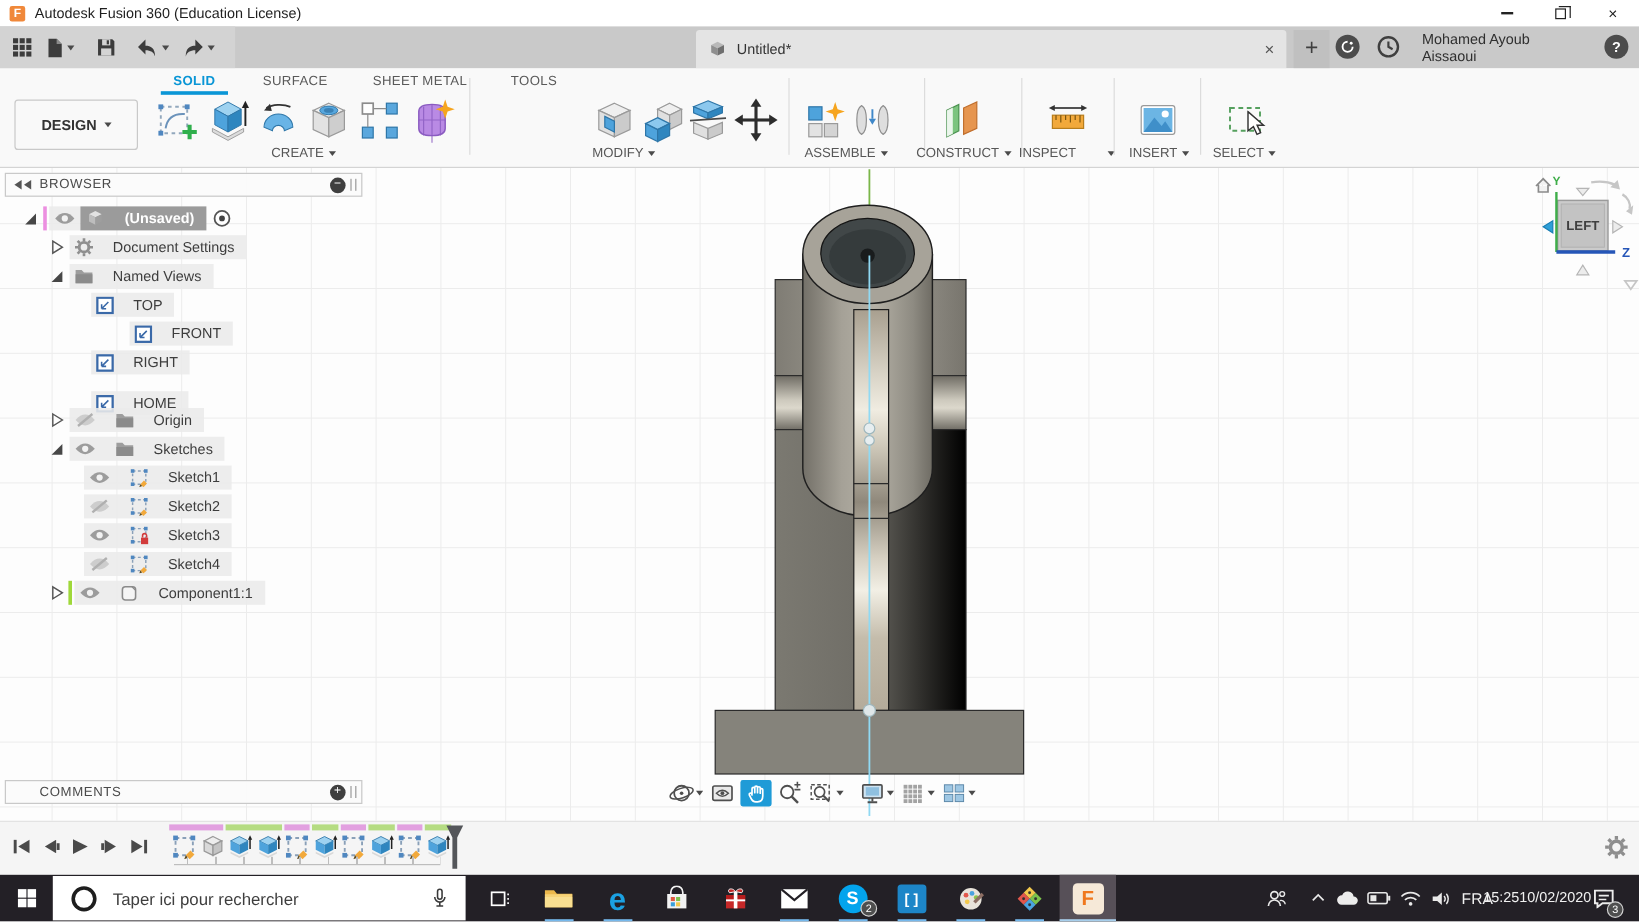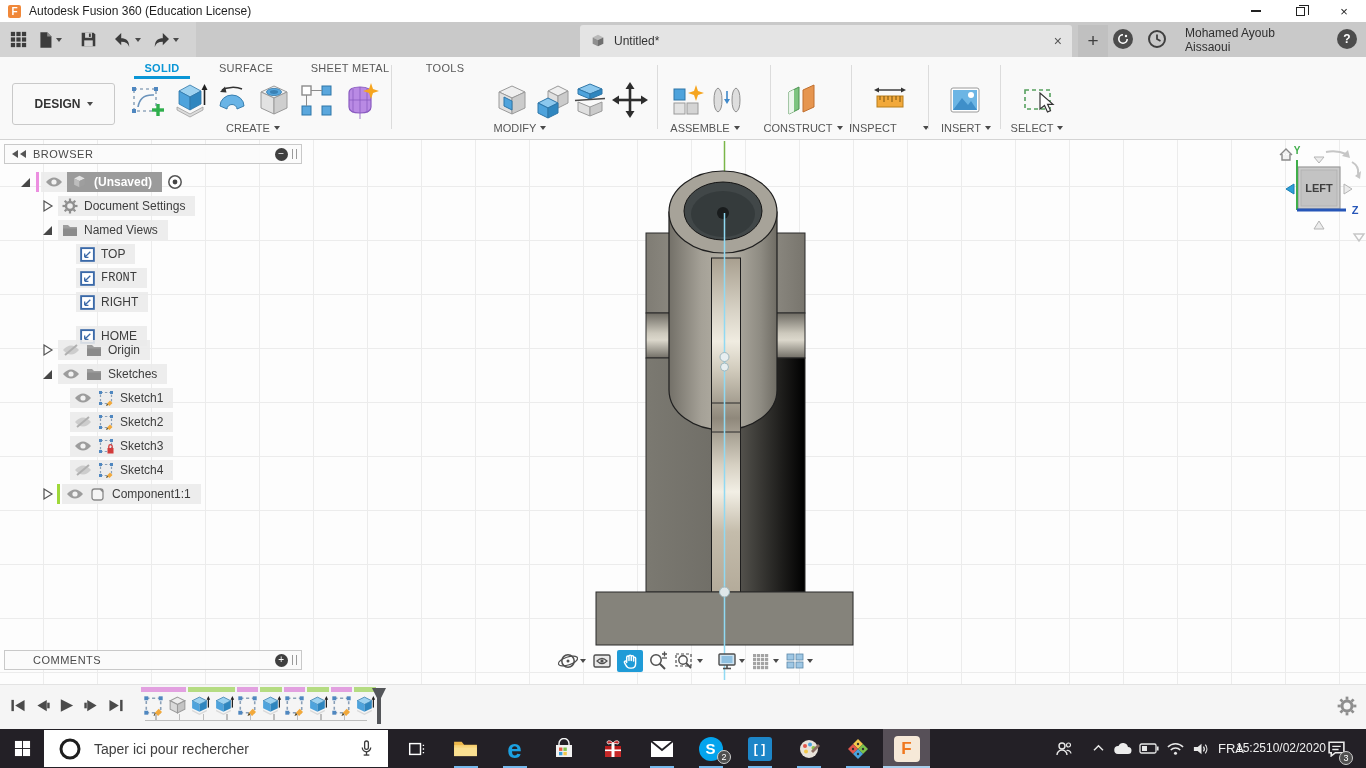--- a/index.html
+++ b/index.html
@@ -43,21 +43,21 @@
   
   .viewport { left:0; top:140px; width:1366px; height:544px; background-color:#fdfdfd;
     background-image:linear-gradient(#ececec 1px, transparent 1px), linear-gradient(90deg,#ececec 1px, transparent 1px);
     background-size:54px 54px; background-position:-11px -8px; }
 
   
   .panelbar { position:absolute; background:rgba(251,251,251,0.95); border:1px solid #c9c9c9; display:flex; align-items:center; font-size:11px; color:#4a4a4a; letter-spacing:.5px; }
   .grip { width:5px; height:10px; border-left:1.5px solid #9a9a9a; border-right:1.5px solid #9a9a9a; margin:0 4px; }
   .circ-sm { width:13px; height:13px; border-radius:50%; background:#3f3f3f; color:#fff; font-size:10px; line-height:12px; text-align:center; }
   .trow { position:absolute; left:0; height:22px; display:flex; align-items:center; font-size:12px; color:#3d3d3d; }
-  .chip { display:flex; align-items:center; height:20px; background:rgba(234,234,234,0.88); padding:0 10px 0 4px; gap:6px; }
+  .chip { display:flex; align-items:center; height:20px; background:rgba(234,234,234,0.88); padding:0 10px 0 4px; gap:16px; }
   .chip.sel { background:#9b9b9b; color:#fff; font-weight:bold; }
   .vbar { width:3px; height:20px; }
 
   
   .navbar { position:absolute; left:556px; top:508px; height:26px; display:flex; align-items:center; gap:3px; }
   .navbtn { display:flex; align-items:center; padding:1px; gap:1px; }
   .navbtn.active { background:#1f9bd7; border-radius:2px; }
 
   
   .timeline { left:0; top:684px; width:1366px; height:45px; background:#f5f5f5; border-top:1px solid #e3e3e3; }
@@ -571,21 +571,21 @@
   <div class="trow" style="top:103px;">
     <span class="chip" style="margin-left:76px;">
       <svg width="15" height="15" viewBox="0 0 16 16">
           <rect x="1.2" y="1.2" width="13.6" height="13.6" fill="#fff" stroke="#3a69a8" stroke-width="2"></rect>
           <path d="M11,5 L5,11 M5,11 v-4 M5,11 h4" stroke="#3a69a8" stroke-width="1.4" fill="none"></path>
         </svg>
       <span>TOP</span>
     </span>
   </div>
   <div class="trow" style="top:127px;">
-    <span class="chip" style="margin-left:76px;font-family:Liberation Mono, monospace;">
+    <span class="chip" style="margin-left:108px;">
       <svg width="15" height="15" viewBox="0 0 16 16">
           <rect x="1.2" y="1.2" width="13.6" height="13.6" fill="#fff" stroke="#3a69a8" stroke-width="2"></rect>
           <path d="M11,5 L5,11 M5,11 v-4 M5,11 h4" stroke="#3a69a8" stroke-width="1.4" fill="none"></path>
         </svg>
       <span>FRONT</span>
     </span>
   </div>
   <div class="trow" style="top:151px;">
     <span class="chip" style="margin-left:76px;">
       <svg width="15" height="15" viewBox="0 0 16 16">

